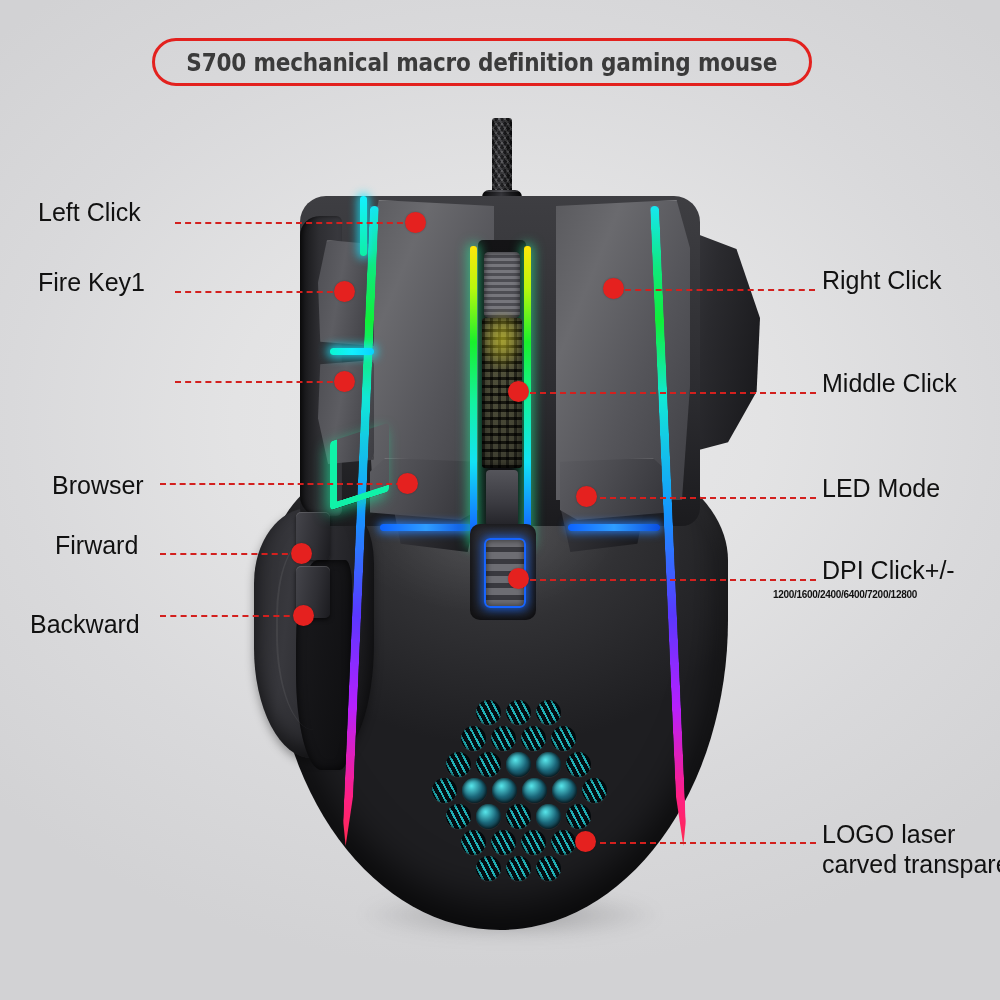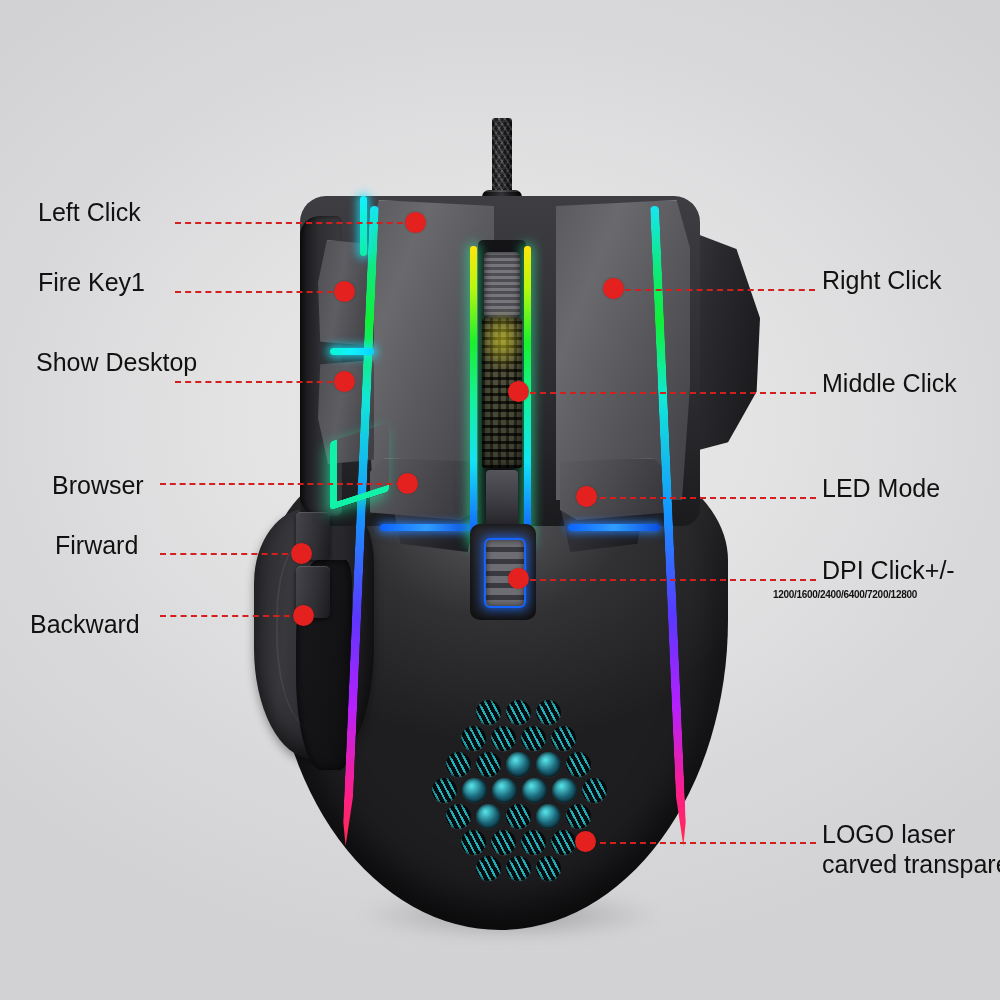--- a/index.html
+++ b/index.html
@@ -285,20 +285,23 @@
     background:linear-gradient(100deg,#1a1a1d,#0e0e10);
     border-radius:40% 12% 22% 46%;
     box-shadow:inset 0 0 10px rgba(0,0,0,.8);
   }
 </style>
 </head>
 <body>
 
 <div id="stage">
 
+  <div class="title-wrap">
+    <div class="title-text">S700 mechanical macro definition gaming mouse</div>
+  </div>
 
   <div id="mouse">
 
     <div class="sh"></div>
 
     <div class="cable"></div>
     <div class="boot"></div>
 
     <div class="shell"></div>
     <div class="shell-hi"></div>
@@ -386,21 +389,20 @@
   </div>
 
   <div class="lab l" style="left:38px;top:200px;">Left Click</div>
   <div class="dash" style="left:175px;top:222px;width:238px;"></div>
   <div class="dot" style="left:405px;top:212px;"></div>
 
   <div class="lab l" style="left:38px;top:270px;">Fire Key1</div>
   <div class="dash" style="left:175px;top:291px;width:168px;"></div>
   <div class="dot" style="left:334px;top:281px;"></div>
 
-  <div class="lab l" style="left:36px;top:350px;">Show Desktop</div>
   <div class="dash" style="left:175px;top:381px;width:168px;"></div>
   <div class="dot" style="left:334px;top:371px;"></div>
 
   <div class="lab l" style="left:52px;top:473px;">Browser</div>
   <div class="dash" style="left:160px;top:483px;width:242px;"></div>
   <div class="dot" style="left:397px;top:473px;"></div>
 
   <div class="lab l" style="left:55px;top:533px;">Firward</div>
   <div class="dash" style="left:160px;top:553px;width:138px;"></div>
   <div class="dot" style="left:291px;top:543px;"></div>

